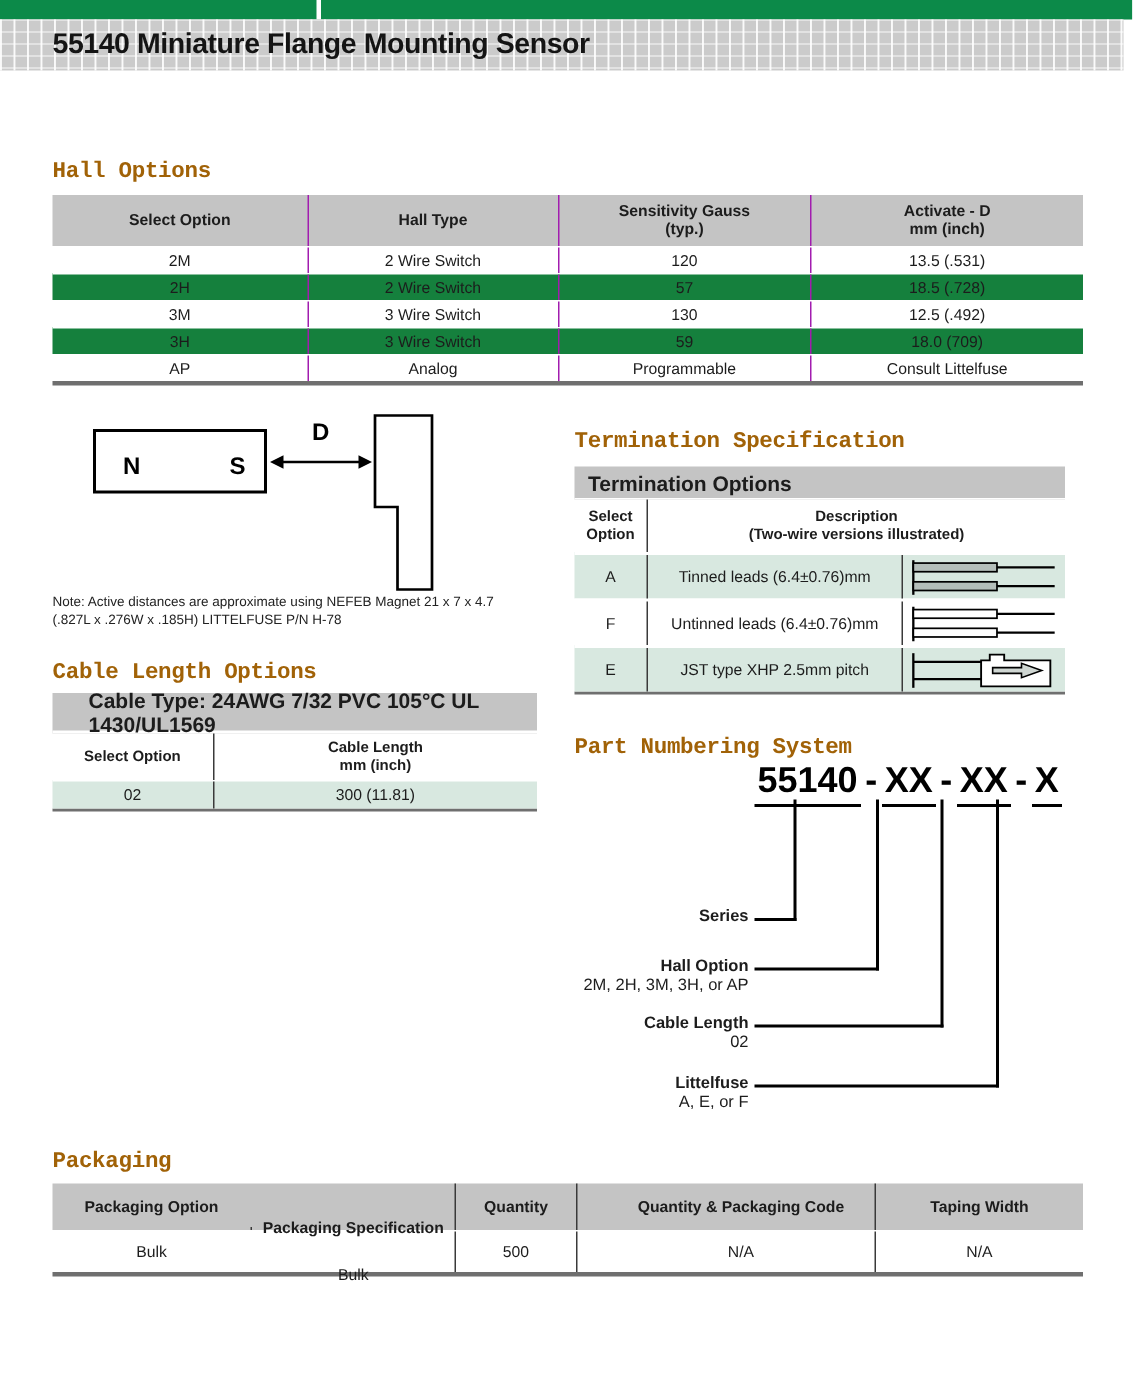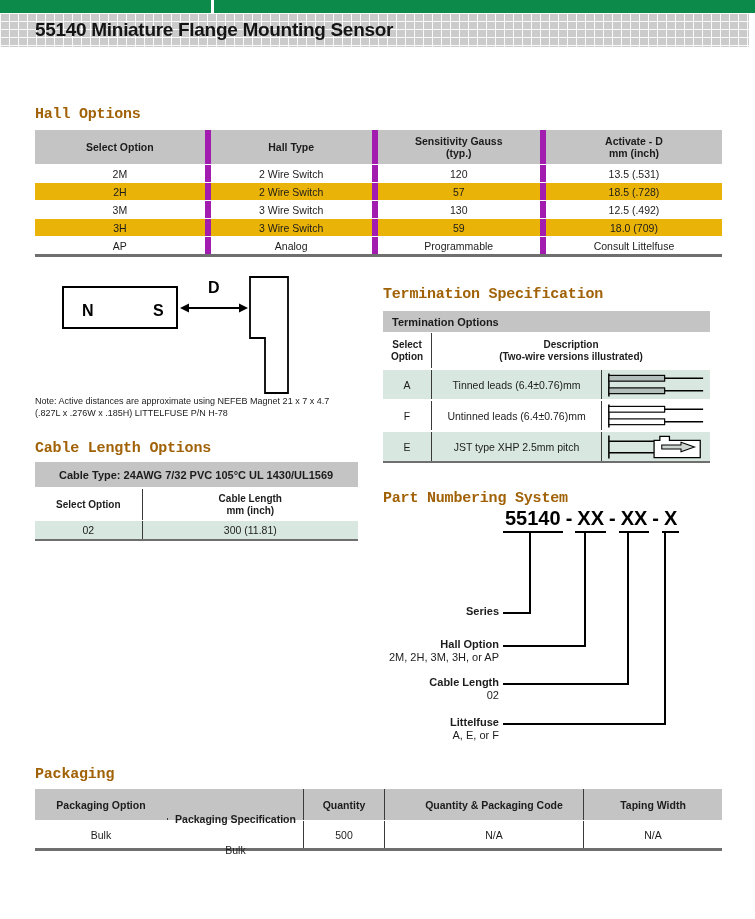--- a/index.html
+++ b/index.html
@@ -23,30 +23,30 @@
 
   
   .cell { display:flex; align-items:center; justify-content:center; text-align:center; }
   .pre { white-space:pre-line; }
 
   
   .htable { left:35px; top:130px; width:687px; border-bottom:3px solid #6f6f6f; }
   .htable .thead { display:flex; height:34px; background:#c4c4c4; }
   .htable .thead .cell { font-weight:bold; font-size:10.5px; line-height:12px; }
   .htable .trow { display:flex; height:18px; border-top:1px solid #ffffff; font-size:10.5px; }
-  .htable .trow.alt { background:#eab308; }
+  .htable .trow.alt { background:#15803d; }
   .hc1 { width:24.7%; } .hc2 { width:24.3%; } .hc3 { width:24.5%; } .hc4 { width:26.5%; }
-  .htable .cell + .cell { border-left:6px solid #a21caf; }
+  .htable .cell + .cell { border-left:1px solid #a21caf; }
 
   
   .note { left:35px; top:396px; width:330px; font-size:9px; line-height:11.5px; color:#222; }
 
   
   .ctable { left:35px; top:462px; width:323px; border-bottom:2px solid #6f6f6f; }
-  .gband { background:#c4c4c4; display:flex; align-items:center; font-weight:bold; font-size:11px; }
+  .gband { background:#c4c4c4; display:flex; align-items:center; font-weight:bold; font-size:14px; }
   .ctable .gband { height:27px; padding-left:24px; border-bottom:2px solid #ffffff; }
   .ctable .csub { display:flex; height:31px; }
   .ctable .csub .cell { font-weight:bold; font-size:10px; line-height:12px; }
   .ctable .crow { display:flex; height:19px; background:#d8e8e0; border-top:1px solid #ffffff; font-size:10.5px; }
   .cc1 { width:33%; } .cc2 { width:67%; }
   .ctable .cell + .cell { border-left:1px solid #3a3a3a; }
 
   
   .ttable { left:383px; top:311px; width:327px; border-bottom:2px solid #6f6f6f; }
   .ttable .gband { height:22px; padding-left:9px; border-bottom:1px solid #ffffff; }
@@ -56,21 +56,21 @@
   .tc-rest { width:279px; }
   .tc-desc { width:170px; }
   .tc-ill { width:109px; }
   .ttable .trow { display:flex; height:31px; border-top:2px solid #ffffff; font-size:10.5px; }
   .ttable .trow.alt { background:#d8e8e0; }
   .ttable .cell + .cell { border-left:1px solid #3a3a3a; }
   .ttable .tsub .cell + .cell { border-left:1px solid #3a3a3a; }
 
   
   .pn { left:383px; top:505px; width:372px; height:255px; }
-  .pn-number { position:absolute; left:120px; top:2px; display:flex; font-size:20px; font-weight:bold; color:#000; }
+  .pn-number { position:absolute; left:120px; top:2px; display:flex; font-size:24px; font-weight:bold; color:#000; }
   .pn-number .seg { border-bottom:2.5px solid #000; padding:0 2px 1px 2px; }
   .pn-number .dash { padding:0 3px 1px 3px; }
   .vl { position:absolute; width:2px; background:#000; top:28px; }
   .hl { position:absolute; height:2px; background:#000; }
   .lbl { position:absolute; right:256px; text-align:right; white-space:nowrap; line-height:13px; font-size:11px; }
   .lbl .t { font-weight:bold; }
 
   
   .ptable { left:35px; top:789px; width:687px; border-bottom:3px solid #6f6f6f; }
   .ptable .phead { display:flex; height:31px; background:#c4c4c4; }

